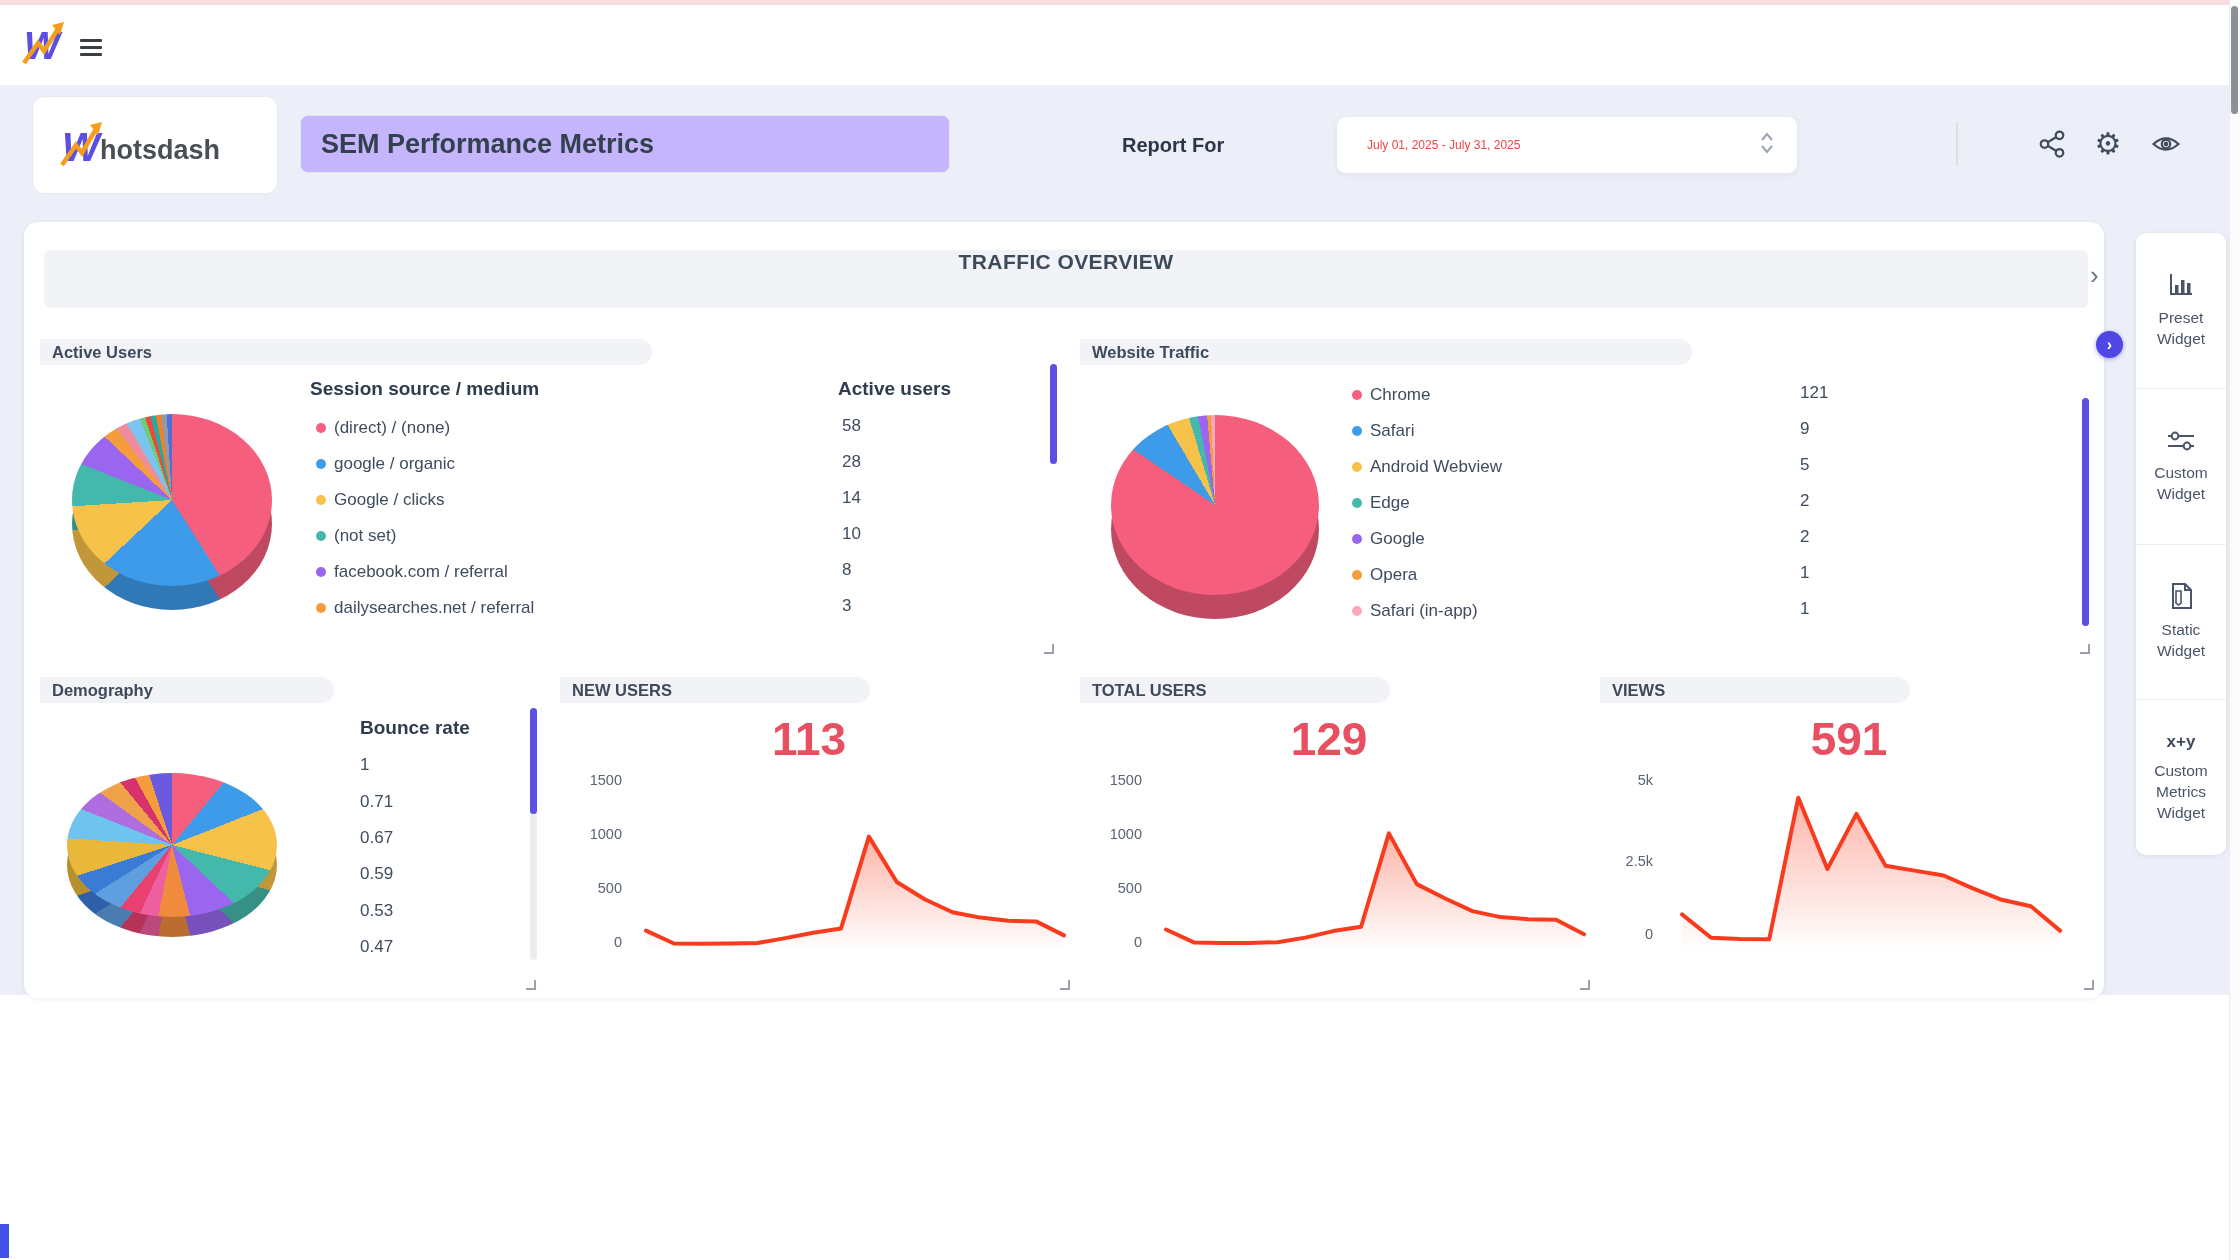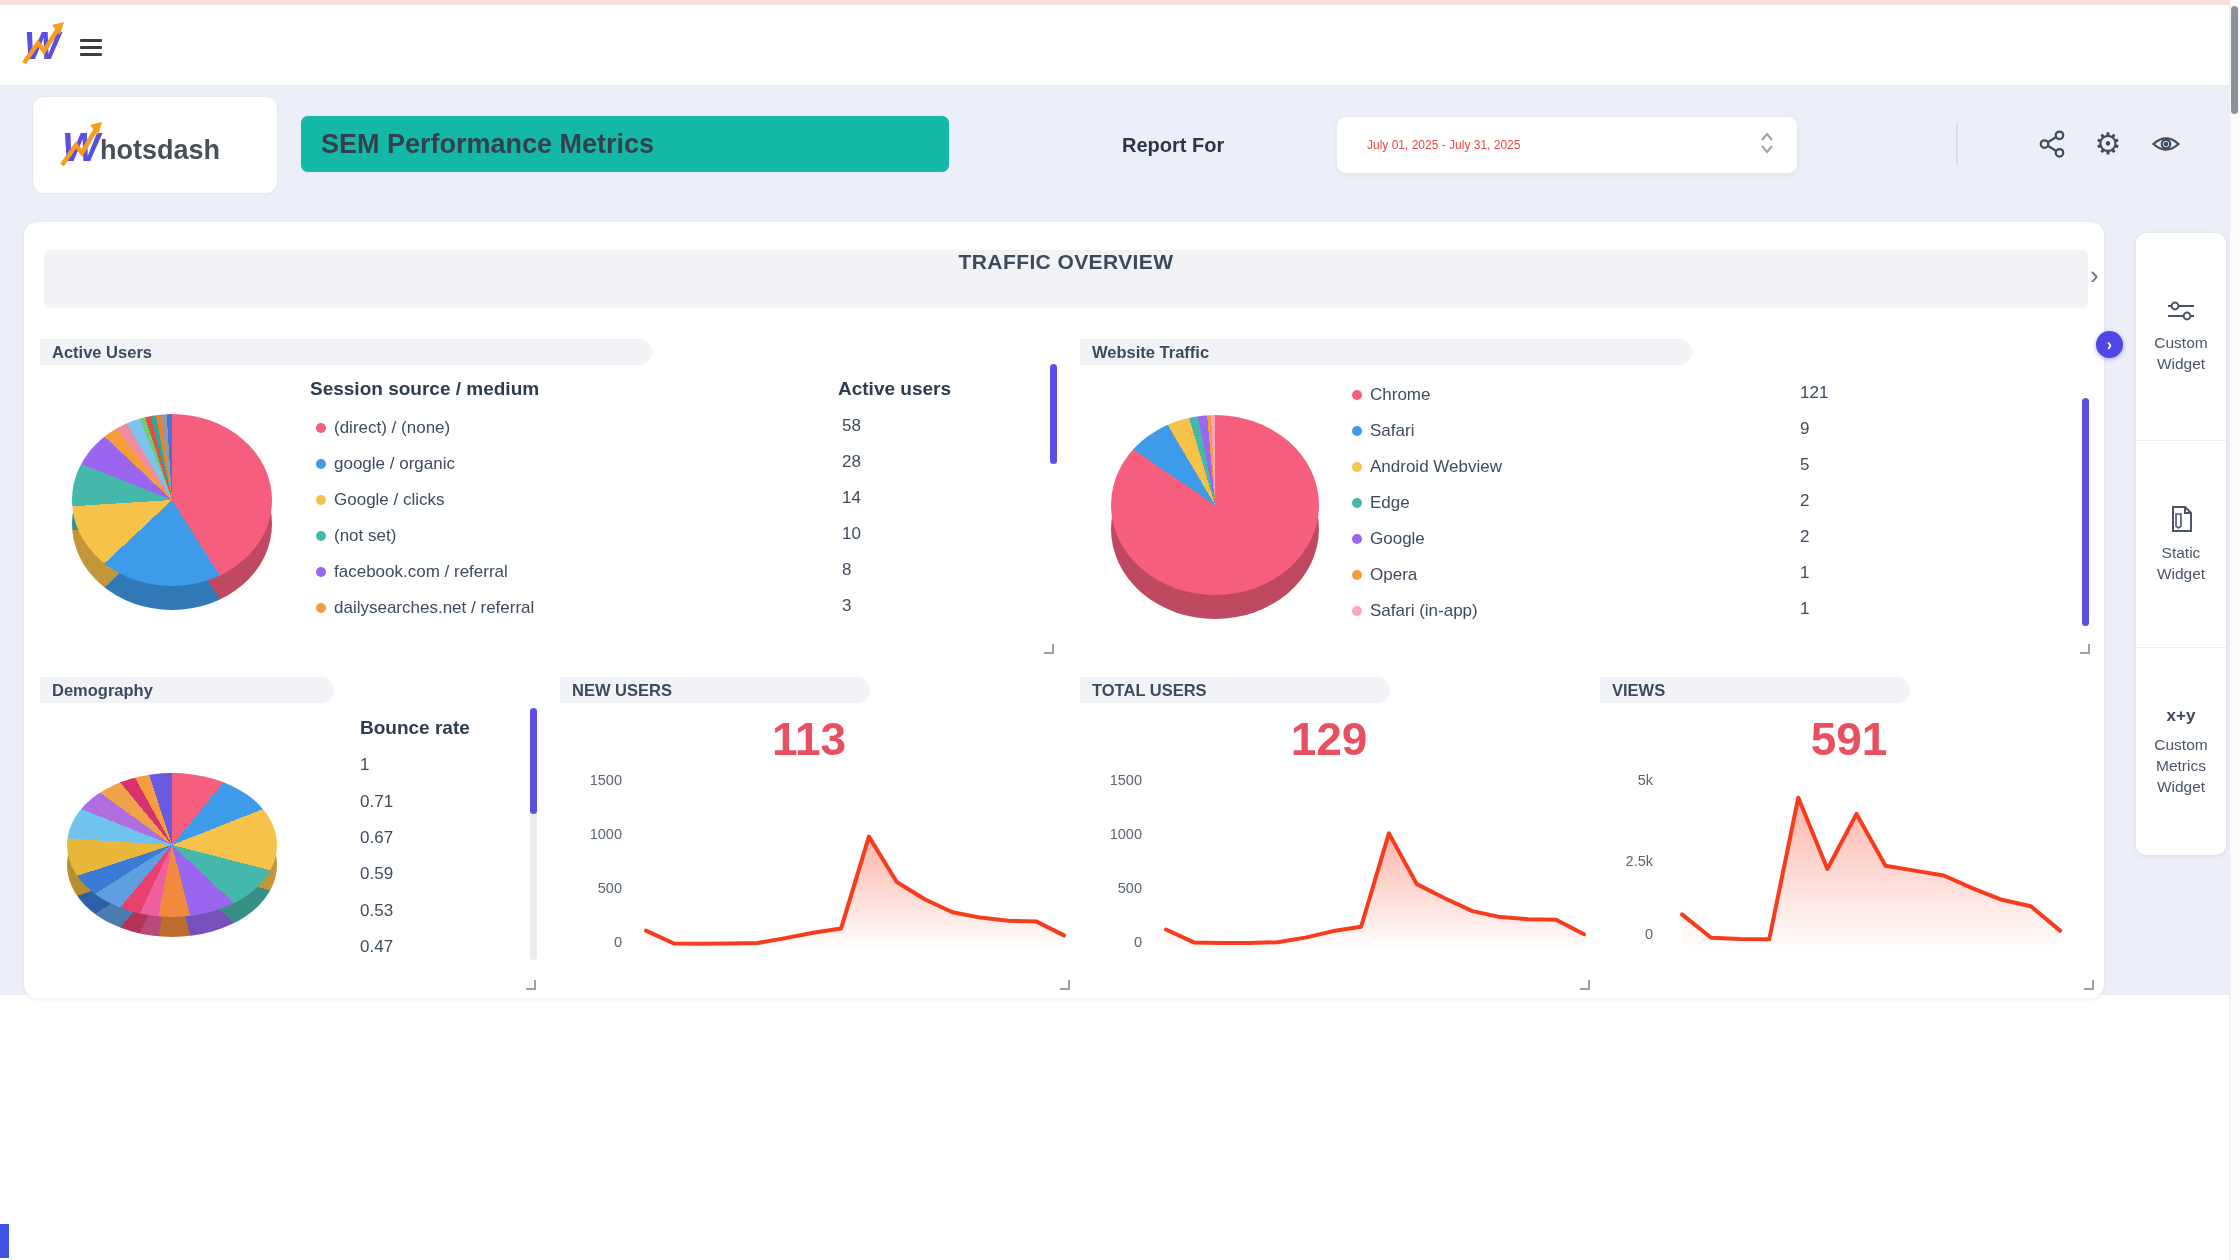--- a/index.html
+++ b/index.html
@@ -9,21 +9,21 @@
   
   .topline{left:0;top:0;width:2240px;height:5px;background:#f9dde0;}
   .navbar{left:0;top:5px;width:2240px;height:80px;background:#fff;box-shadow:0 1px 3px rgba(0,0,0,.05);}
   .burger{left:80px;top:34px;width:24px;height:20px;cursor:pointer;}
   .burger i{display:block;width:22px;height:3px;background:#3a3f46;margin:0 0 4px 0;border-radius:1px;}
   
   .pagebg{left:0;top:85px;width:2229px;height:910px;background:#edeff8;}
   
   .logocard{left:32px;top:96px;width:244px;height:96px;background:#fff;border:1px solid #e7e9ee;border-radius:12px;
             display:flex;align-items:center;justify-content:center;}
-  .titlebox{left:300px;top:115px;width:648px;height:56px;background:#14b8a6;border:1px solid #e3e6ec;border-radius:8px;
+  .titlebox{left:300px;top:115px;width:648px;height:56px;background:#c4b5fd;border:1px solid #e3e6ec;border-radius:8px;
             display:flex;align-items:center;}
   .titlebox span{font-size:27px;font-weight:700;color:#33414e;padding-left:20px;}
   .reportfor{left:1122px;top:134px;font-size:20px;font-weight:700;color:#2b3648;}
   .dateselect{left:1336px;top:116px;width:460px;height:56px;background:#fff;border:1px solid #e8eaee;border-radius:10px;
               box-shadow:0 2px 5px rgba(0,0,0,.05);display:flex;align-items:center;justify-content:space-between;cursor:pointer;}
   .dateselect .val{font-size:12px;color:#ef4444;padding-left:30px;}
   .dateselect .chev{padding-right:22px;color:#9aa3af;}
   .hdivider{left:1956px;top:122px;width:2px;height:44px;background:#dcdfe5;}
   .hicon{width:32px;height:32px;display:flex;align-items:center;justify-content:center;color:#414d5e;cursor:pointer;}
   .gear-glyph{font-size:30px;color:#414d5e;line-height:30px;}
@@ -271,20 +271,30 @@
         <polyline points="6.0,152.4 35.1,175.7 64.2,177.0 93.2,177.3 122.3,35.7 151.4,107.0 180.5,51.9 209.5,103.8 238.6,108.6 267.7,113.5 296.8,126.4 325.8,137.8 354.9,144.3 384.0,168.6" fill="none" stroke="#f93b1d" stroke-width="4" stroke-linejoin="round" stroke-linecap="round"></polyline>
       </svg></div>
   <div class="abs corner" style="left:2060px;top:758px;"></div>
 
 </div>
 
 <div class="abs navcircle">›</div>
 
 <div class="abs sidebar">
   <div class="sbitem">
+    <svg width="28" height="28" viewBox="0 0 28 28" fill="none" stroke="#4a5568" stroke-width="2">
+      <line x1="4" y1="3" x2="4" y2="23"></line>
+        <line x1="3" y1="23" x2="25" y2="23"></line>
+      <rect x="8" y="14" width="3.5" height="9" fill="#4a5568" stroke="none"></rect>
+      <rect x="14" y="9" width="3.5" height="14" fill="#4a5568" stroke="none"></rect>
+      <rect x="20" y="12" width="3.5" height="11" fill="#4a5568" stroke="none"></rect>
+    </svg>
+    <span class="lbl">Preset Widget</span>
+  </div>
+  <div class="sbitem">
     <svg width="30" height="26" viewBox="0 0 30 26" fill="none" stroke="#4a5568" stroke-width="2">
       <line x1="2" y1="8" x2="28" y2="8"></line>
         <circle cx="9" cy="8" r="3.4" fill="#fff"></circle>
       <line x1="2" y1="18" x2="28" y2="18"></line>
         <circle cx="21" cy="18" r="3.4" fill="#fff"></circle>
     </svg>
     <span class="lbl">Custom Widget</span>
   </div>
   <div class="sbitem">
     <svg width="28" height="30" viewBox="0 0 28 30" fill="none" stroke="#4a5568" stroke-width="2">

